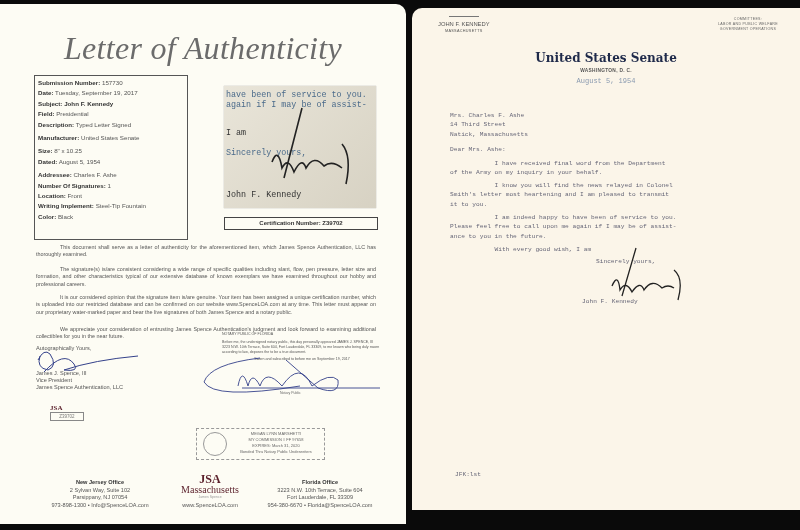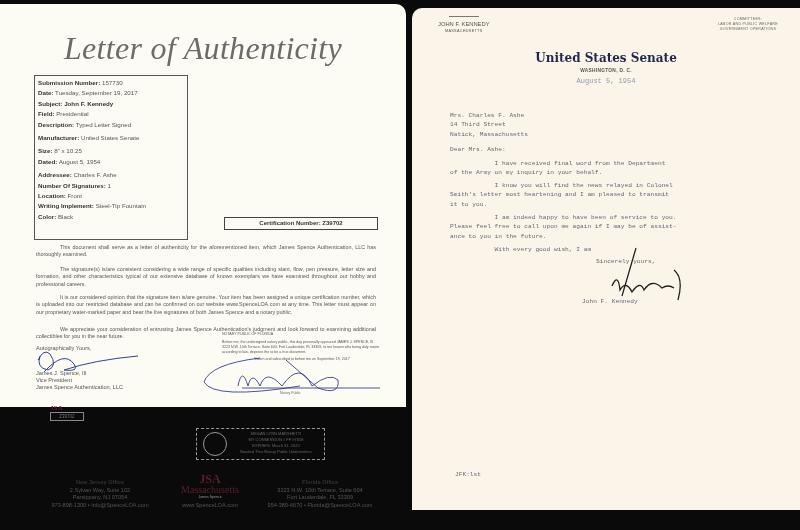--- a/index.html
+++ b/index.html
@@ -1,17 +1,17 @@
 <!DOCTYPE html>
 <html><head>
 <meta charset="utf-8">
 <style>
   html,body{margin:0;padding:0;}
   body{width:800px;height:530px;background:#0a0a0a;position:relative;overflow:hidden;font-family:"Liberation Sans",sans-serif;}
-  .loa{position:absolute;left:0;top:4px;width:406px;height:403px;background:#fdfcf4;border-top-right-radius:10px;}
+  .loa{position:absolute;left:0;top:4px;width:406px;height:520px;background:#fdfcf4;border-top-right-radius:10px;}
   .loa-title{position:absolute;left:0;top:26px;width:406px;text-align:center;font-family:"Liberation Serif",serif;font-style:italic;font-size:32px;color:#6b6b6b;letter-spacing:0.3px;}
   .info-box{position:absolute;left:34px;top:71px;width:154px;height:165px;border:1px solid #555;padding:2px 3px;box-sizing:border-box;}
   .info-row{font-size:6.2px;line-height:10.4px;color:#555;white-space:nowrap;}
   .info-row b{color:#333;font-weight:bold;}
   .info-row.gap{margin-top:3px;}
   .sig-photo{position:absolute;left:224px;top:82px;width:152px;height:122px;background:linear-gradient(135deg,#e9e5d9,#d7d2c3);box-shadow:0 0 1px #999;overflow:hidden;}
   .tw{font-family:"Liberation Mono",monospace;color:#4a6a8a;font-size:8.4px;position:absolute;left:2px;white-space:nowrap;}
   .tw.dark{color:#333;}
   .cert-box{position:absolute;left:224px;top:213px;width:152px;height:11px;border:1px solid #444;font-size:6px;font-weight:bold;color:#333;text-align:center;line-height:11px;}
   .body-par{position:absolute;left:36px;width:340px;font-size:5.4px;line-height:7.3px;color:#555;text-align:justify;}
@@ -54,20 +54,30 @@
     <div class="info-row gap"><b>Manufacturer:</b><span> United States Senate</span></div>
     <div class="info-row gap"><b>Size:</b><span> 8" x 10.25</span></div>
     <div class="info-row"><b>Dated:</b><span> August 5, 1954</span></div>
     <div class="info-row gap"><b>Addressee:</b><span> Charles F. Ashe</span></div>
     <div class="info-row"><b>Number Of Signatures:</b><span> 1</span></div>
     <div class="info-row"><b>Location:</b><span> Front</span></div>
     <div class="info-row"><b>Writing Implement:</b><span> Steel-Tip Fountain</span></div>
     <div class="info-row"><b>Color:</b><span> Black</span></div>
   </div>
 
+  <div class="sig-photo">
+    <div class="tw" style="top:4px">have been of service to you.</div>
+    <div class="tw" style="top:14px">again if I may be of assist-</div>
+    <div class="tw dark" style="top:42px">I am</div>
+    <div class="tw" style="top:62px">Sincerely yours,</div>
+    <svg style="position:absolute;left:18px;top:20px" width="120" height="80">
+      <path d="M60 2 L42 72 M30 56 Q36 40 40 62 Q46 50 52 66 Q60 50 64 62 Q72 48 82 60 Q90 54 100 62 M100 38 Q110 50 104 78" stroke="#222" stroke-width="1.6" fill="none"></path>
+    </svg>
+    <div class="tw dark" style="top:104px">John F. Kennedy</div>
+  </div>
 
   <div class="cert-box">Certification Number: Z39702</div>
 
   <div class="body-par" style="top:240px"><span class="ind"></span><span>This document shall serve as a letter of authenticity for the aforementioned item, which James Spence Authentication, LLC has thoroughly examined.</span></div>
   <div class="body-par" style="top:262px"><span class="ind"></span><span>The signature(s) is/are consistent considering a wide range of specific qualities including slant, flow, pen pressure, letter size and formation, and other characteristics typical of our extensive database of known exemplars we have examined throughout our hobby and professional careers.</span></div>
   <div class="body-par" style="top:290px"><span class="ind"></span><span>It is our considered opinion that the signature item is/are genuine. Your item has been assigned a unique certification number, which is uploaded into our restricted database and can be confirmed on our website www.SpenceLOA.com at any time. This letter must appear on our proprietary water-marked paper and bear the live signatures of both James Spence and a notary public.</span></div>
   <div class="body-par" style="top:322px"><span class="ind"></span><span>We appreciate your consideration of entrusting James Spence Authentication's judgment and look forward to examining additional collectibles for you in the near future.</span></div>
 
   <div class="signoff" style="top:341px">Autographically Yours,</div>
   <svg style="position:absolute;left:34px;top:342px" width="110" height="30">

